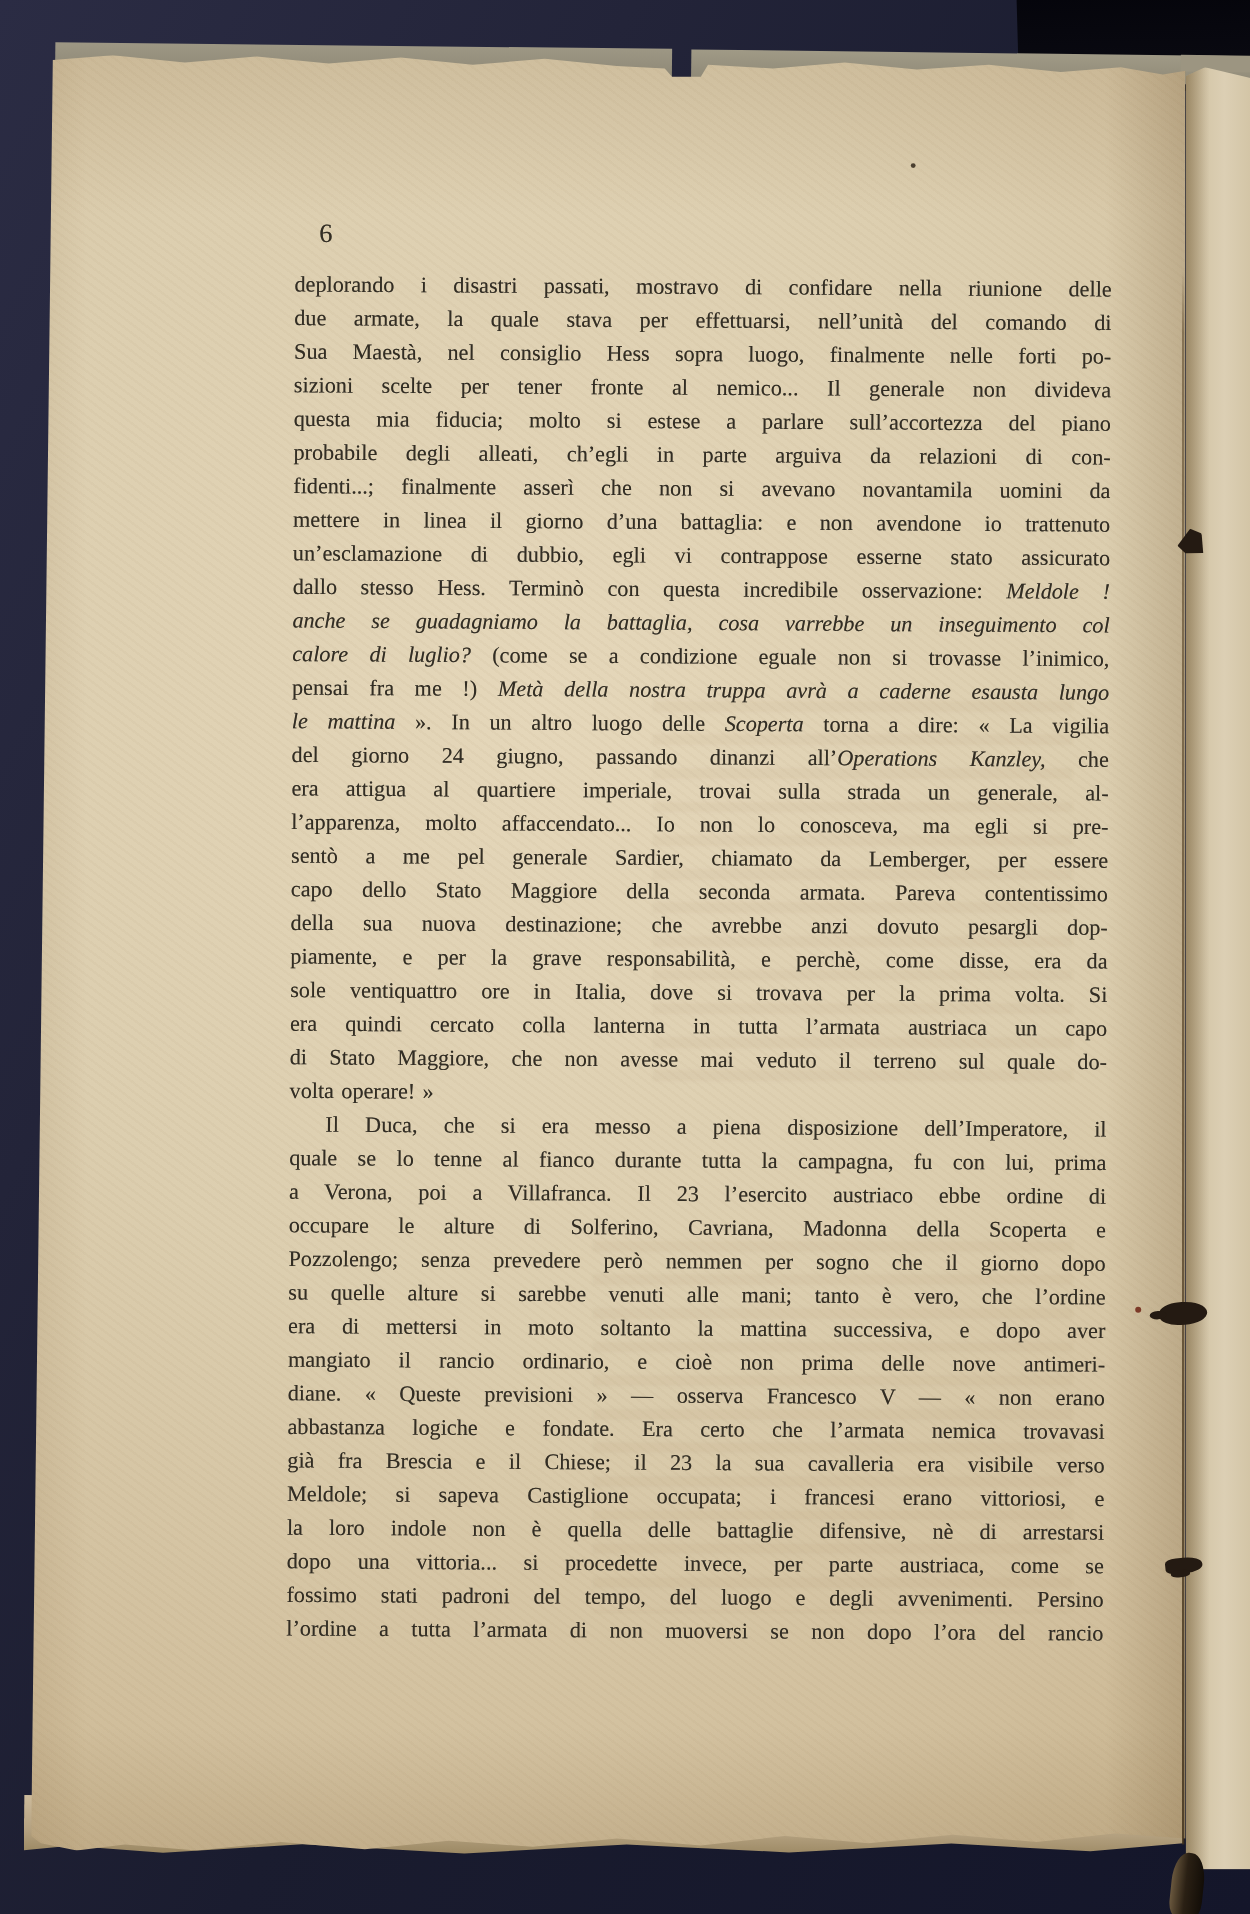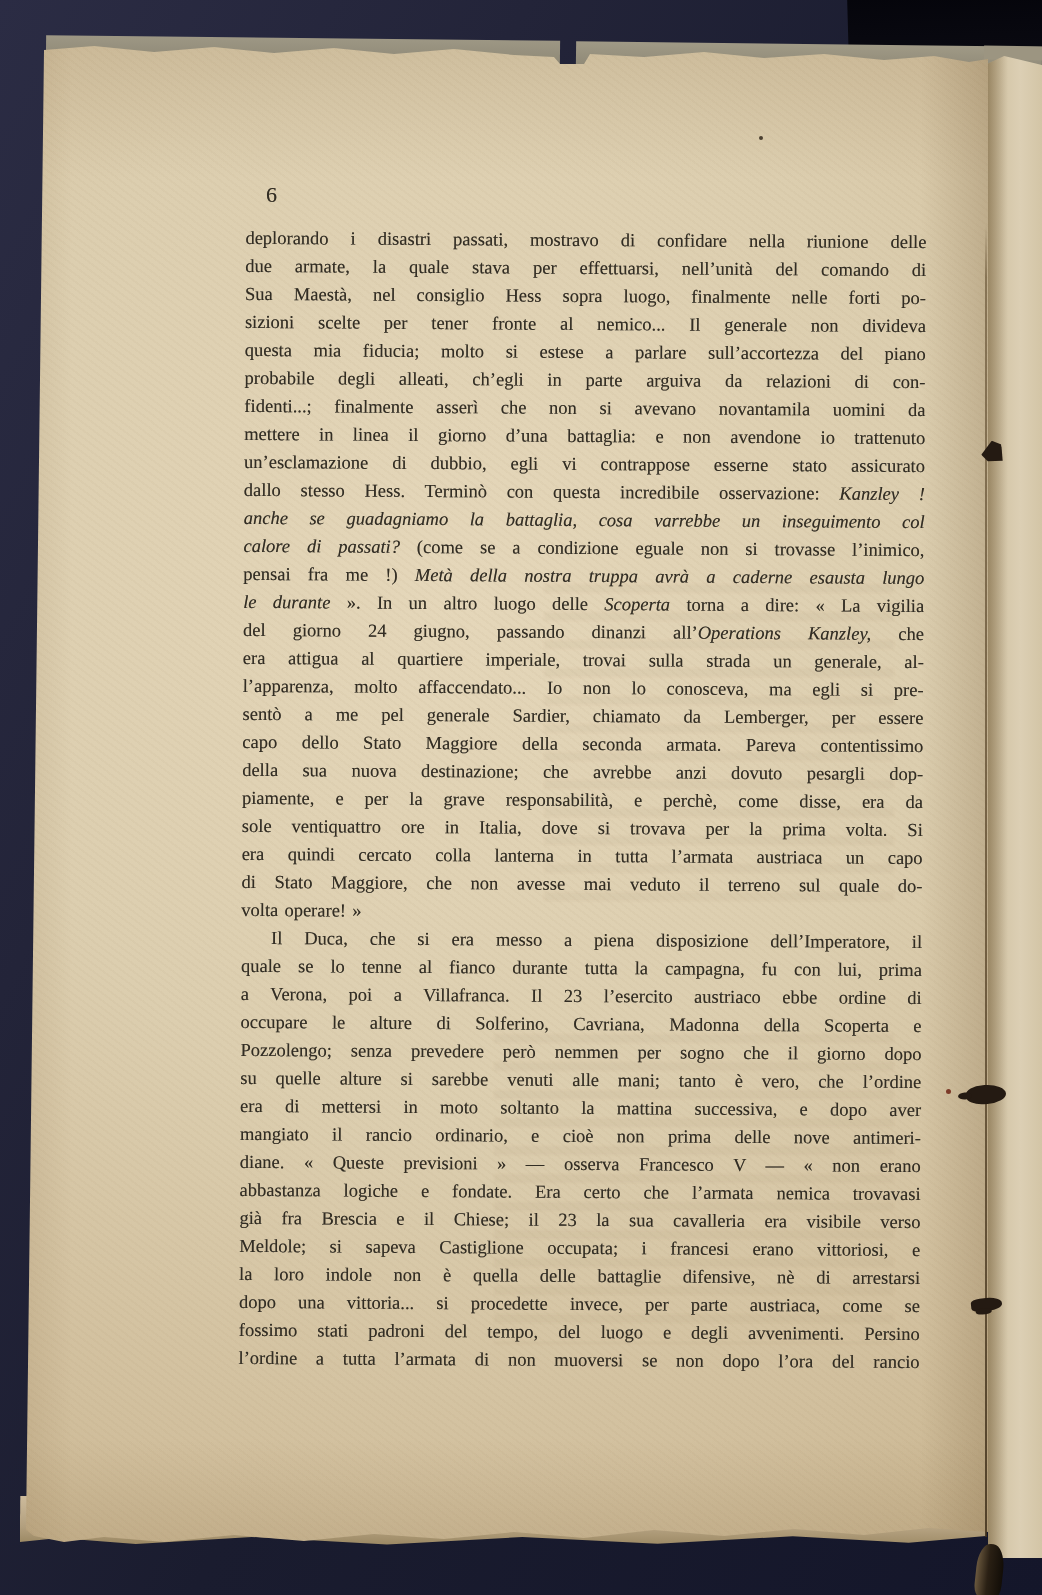--- a/index.html
+++ b/index.html
@@ -99,25 +99,25 @@
       <div>
         <div class="line"><span>deplorando i disastri passati, mostravo di confidare nella riunione delle</span></div>
         <div class="line"><span>due armate, la quale stava per effettuarsi, nell’unità del comando di</span></div>
         <div class="line"><span>Sua Maestà, nel consiglio Hess sopra luogo, finalmente nelle forti po-</span></div>
         <div class="line"><span>sizioni scelte per tener fronte al nemico... Il generale non divideva</span></div>
         <div class="line"><span>questa mia fiducia; molto si estese a parlare sull’accortezza del piano</span></div>
         <div class="line"><span>probabile degli alleati, ch’egli in parte arguiva da relazioni di con-</span></div>
         <div class="line"><span>fidenti...; finalmente asserì che non si avevano novantamila uomini da</span></div>
         <div class="line"><span>mettere in linea il giorno d’una battaglia: e non avendone io trattenuto</span></div>
         <div class="line"><span>un’esclamazione di dubbio, egli vi contrappose esserne stato assicurato</span></div>
-        <div class="line"><span>dallo stesso Hess. Terminò con questa incredibile osservazione: </span><span class="it">Kanzley !</span></div>
+        <div class="line"><span>dallo stesso Hess. Terminò con questa incredibile osservazione: </span><span class="it">Meldole !</span></div>
         <div class="line"><span class="it">anche se guadagniamo la battaglia, cosa varrebbe un inseguimento col</span></div>
-        <div class="line"><span class="it">calore di passati?</span><span> (come se a condizione eguale non si trovasse l’inimico,</span></div>
+        <div class="line"><span class="it">calore di luglio?</span><span> (come se a condizione eguale non si trovasse l’inimico,</span></div>
         <div class="line"><span>pensai fra me !) </span><span class="it">Metà della nostra truppa avrà a caderne esausta lungo</span></div>
-        <div class="line"><span class="it">le durante</span><span> ». In un altro luogo delle </span><span class="it">Scoperta</span><span> torna a dire: « La vigilia</span></div>
+        <div class="line"><span class="it">le mattina</span><span> ». In un altro luogo delle </span><span class="it">Scoperta</span><span> torna a dire: « La vigilia</span></div>
         <div class="line"><span>del giorno 24 giugno, passando dinanzi all’</span><span class="it">Operations Kanzley,</span><span> che</span></div>
         <div class="line"><span>era attigua al quartiere imperiale, trovai sulla strada un generale, al-</span></div>
         <div class="line"><span>l’apparenza, molto affaccendato... Io non lo conosceva, ma egli si pre-</span></div>
         <div class="line"><span>sentò a me pel generale Sardier, chiamato da Lemberger, per essere</span></div>
         <div class="line"><span>capo dello Stato Maggiore della seconda armata. Pareva contentissimo</span></div>
         <div class="line"><span>della sua nuova destinazione; che avrebbe anzi dovuto pesargli dop-</span></div>
         <div class="line"><span>piamente, e per la grave responsabilità, e perchè, come disse, era da</span></div>
         <div class="line"><span>sole ventiquattro ore in Italia, dove si trovava per la prima volta. Si</span></div>
         <div class="line"><span>era quindi cercato colla lanterna in tutta l’armata austriaca un capo</span></div>
         <div class="line"><span>di Stato Maggiore, che non avesse mai veduto il terreno sul quale do-</span></div>

